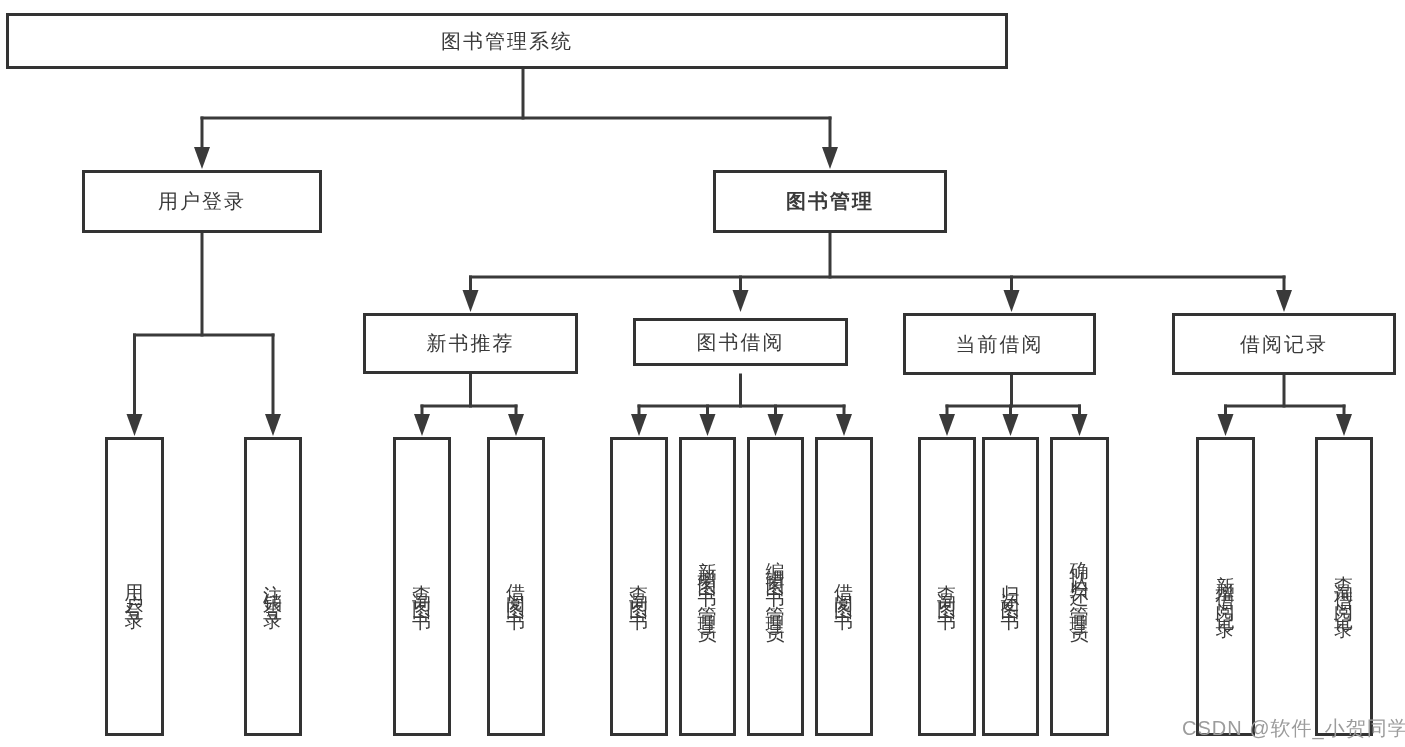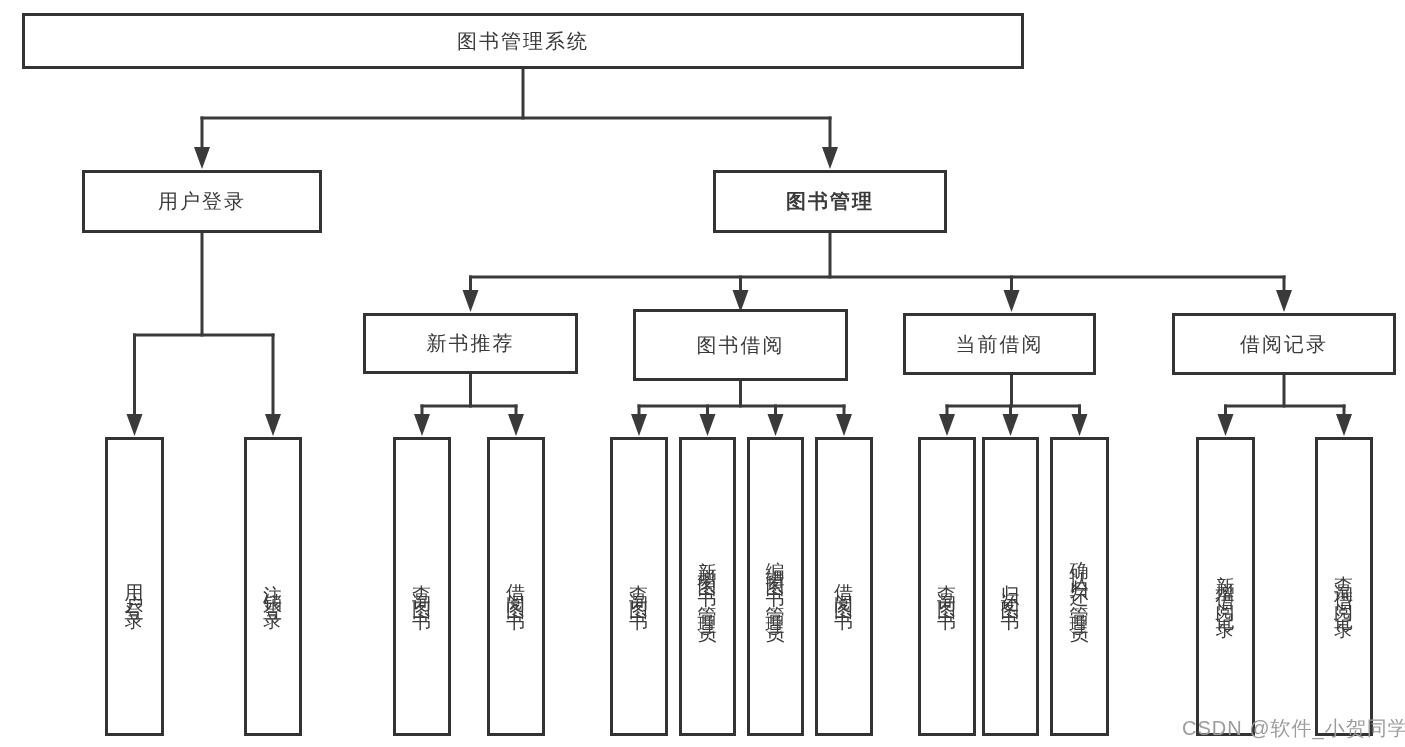--- a/index.html
+++ b/index.html
@@ -93,33 +93,33 @@
       <polygon points="1071.5,414 1087.5,414 1079.5,436" class="arrowhead"></polygon>
       <line x1="1284" y1="375" x2="1284" y2="406" class="edge"></line>
       <line x1="1225.5" y1="406" x2="1344" y2="406" class="edge"></line>
       <line x1="1225.5" y1="406" x2="1225.5" y2="418" class="edge"></line>
       <polygon points="1217.5,414 1233.5,414 1225.5,436" class="arrowhead"></polygon>
       <line x1="1344" y1="406" x2="1344" y2="418" class="edge"></line>
       <polygon points="1336,414 1352,414 1344,436" class="arrowhead"></polygon>
     </svg>
 
   <div class="watermark">CSDN @软件_小贺同学</div>
-<div class="node" style="left: 22px; top: 13px; width: 1002px; height: 56px;">
+<div class="node" style="left: 6px; top: 13px; width: 1002px; height: 56px;">
       <span class="label">图书管理系统</span>
     </div>
     <div class="node" style="left: 82px; top: 170px; width: 240px; height: 63px;">
       <span class="label">用户登录</span>
     </div>
     <div class="node" style="left: 713px; top: 170px; width: 234px; height: 63px; font-weight: bold;">
       <span class="label">图书管理</span>
     </div>
     <div class="node" style="left: 363px; top: 313px; width: 215px; height: 61px;">
       <span class="label">新书推荐</span>
     </div>
-    <div class="node" style="left: 633px; top: 309px; width: 215px; height: 72px;">
+    <div class="node" style="left: 633px; top: 318px; width: 215px; height: 48px;">
       <span class="label">图书借阅</span>
     </div>
     <div class="node" style="left: 903px; top: 313px; width: 193px; height: 62px;">
       <span class="label">当前借阅</span>
     </div>
     <div class="node" style="left: 1172px; top: 313px; width: 224px; height: 62px;">
       <span class="label">借阅记录</span>
     </div>
     <div class="node vertical" style="left: 105px; top: 437px; width: 59px; height: 299px;">
       <span class="label">用户登录</span>

